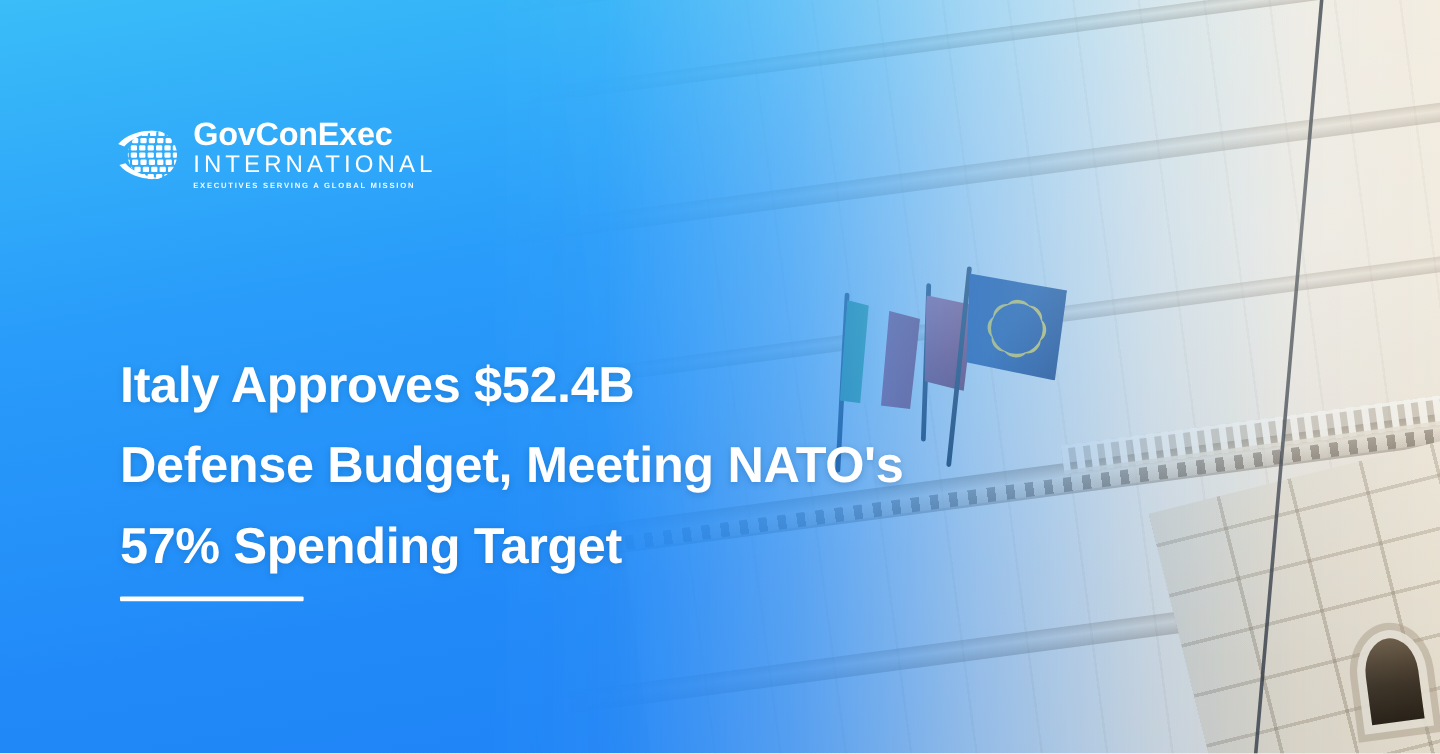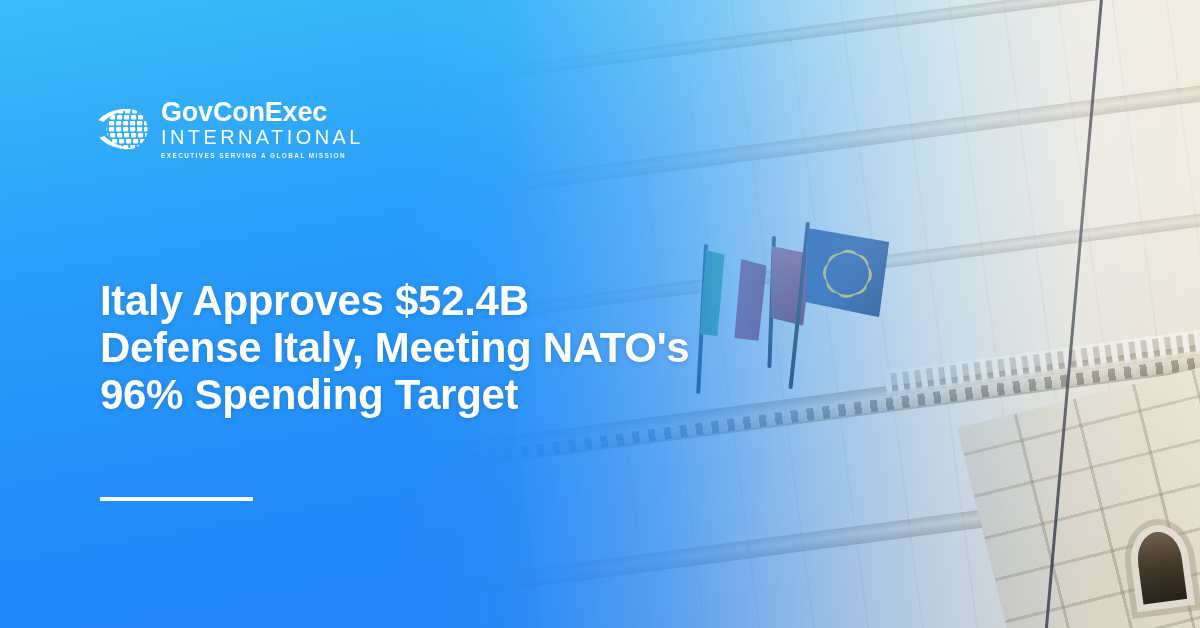--- a/index.html
+++ b/index.html
@@ -281,21 +281,21 @@
     top: 249px;
     width: 640px;
     color: #ffffff;
     font-size: 42px;
     font-weight: bold;
     line-height: 47px;
     letter-spacing: -0.3px;
     font-stretch: condensed;
     text-shadow: 0 1px 5px rgba(18,78,140,.30);
   }
-  .headline-line { display: block; white-space: nowrap; }
+  .headline-line { display: block; white-space: nowrap; margin-top: 20px; }
 
   .rule {
     position: absolute;
     left: 100px;
     top: 497px;
     width: 153px;
     height: 4px;
     background: #ffffff;
     border-radius: 1px;
   }
@@ -419,20 +419,20 @@
 
       <div class="brand-text">
         <div class="brand-name">GovConExec</div>
         <div class="brand-sub">INTERNATIONAL</div>
         <div class="brand-tag">EXECUTIVES SERVING A GLOBAL MISSION</div>
       </div>
     </div>
 
     <h1 class="headline">
       <span class="headline-line">Italy Approves $52.4B</span>
-      <span class="headline-line">Defense Italy, Meeting NATO's</span>
-      <span class="headline-line">96% Spending Target</span>
+      <span class="headline-line">Defense Budget, Meeting NATO's</span>
+      <span class="headline-line">57% Spending Target</span>
     </h1>
 
     <div class="rule"></div>
   </div>
 
 </div>
 
 </body></html>

